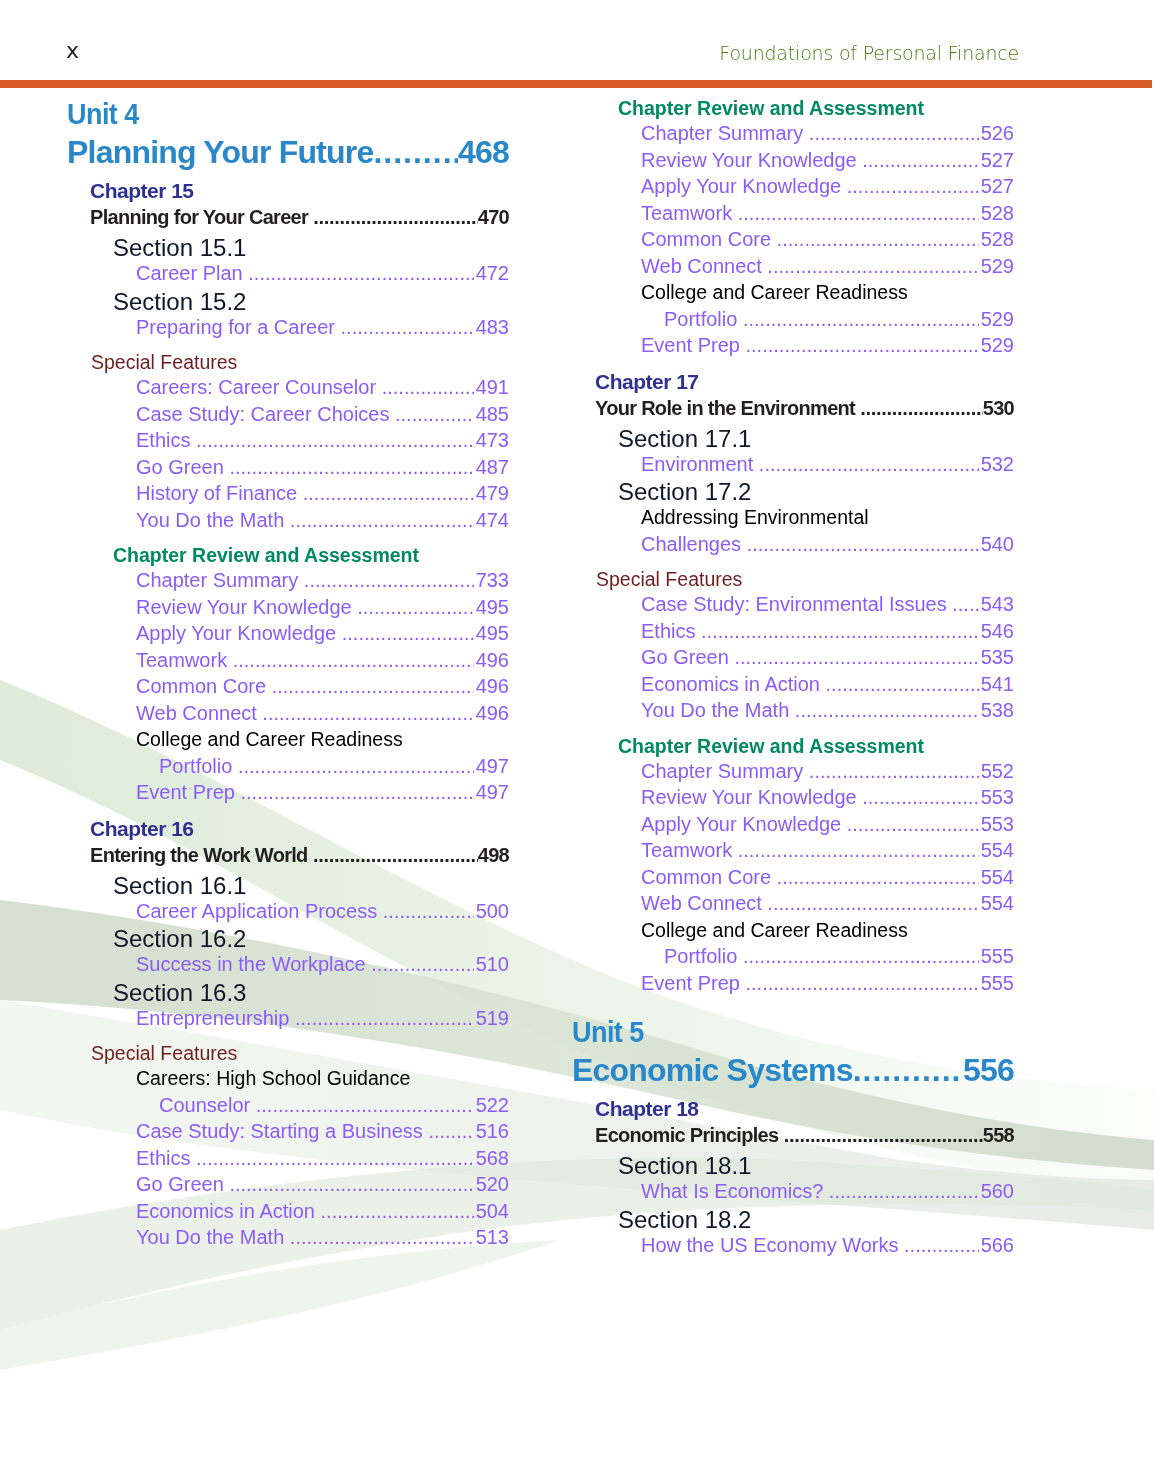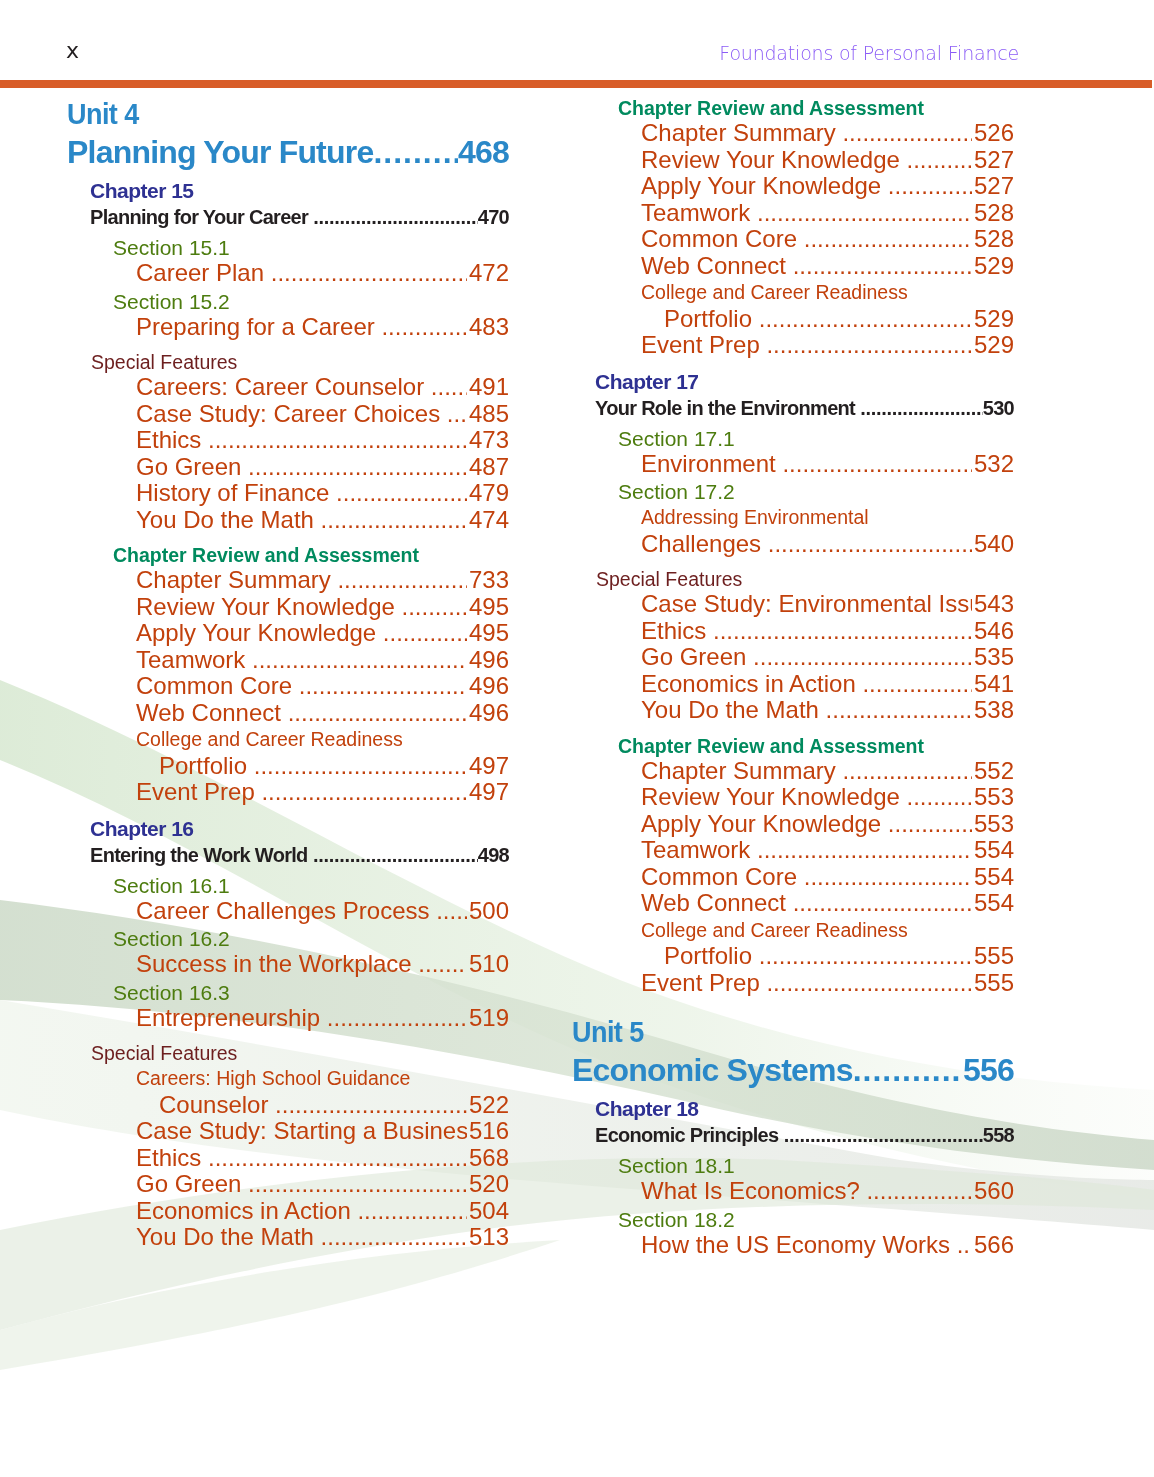--- a/index.html
+++ b/index.html
@@ -3,47 +3,47 @@
 <meta charset="utf-8">
 <style>
   * { margin: 0; padding: 0; box-sizing: border-box; }
   html, body { width: 1154px; height: 1477px; background: #ffffff; overflow: hidden; }
   body { position: relative; font-family: "Liberation Sans", sans-serif; color: #231f20; }
 
   .bg-swoosh { position: absolute; left: 0; top: 0; width: 1154px; height: 1477px; z-index: 0; pointer-events: none; }
 
   .page-header { position: absolute; left: 0; top: 0; width: 1154px; height: 92px; z-index: 2; }
   .page-num { position: absolute; left: 66px; top: 38px; font-size: 22px; color: #231f20; font-family: "DejaVu Sans", sans-serif; }
-  .book-title { position: absolute; right: 135px; top: 42px; font-size: 19px; color: #8b5cf6; font-family: "DejaVu Sans", sans-serif; font-weight: 300; letter-spacing: -0.2px; text-align: right; }
+  .book-title { position: absolute; right: 135px; top: 42px; font-size: 19px; color: #4d7c0f; font-family: "DejaVu Sans", sans-serif; font-weight: 300; letter-spacing: -0.2px; text-align: right; }
   .rule { position: absolute; left: 0; top: 80px; width: 1152px; height: 8px; background: #d85d28; }
 
   .col { position: absolute; z-index: 2; width: 442px; }
   .col-left { left: 67px; top: 96px; }
   .col-right { left: 572px; top: 96px; }
 
   .unit-label { font-size: 30px; font-weight: bold; color: #2a88c8; line-height: 36px; letter-spacing: -0.6px; transform: scaleX(0.9); transform-origin: left; }
   .unit-title { display: flex; font-size: 32px; font-weight: bold; color: #2a88c8; line-height: 40px; letter-spacing: -0.8px; }
   .unit-title .lead { flex: 1; overflow: hidden; white-space: nowrap; }
   .unit-title .lead::after { content: "...................................................................................."; letter-spacing: 1px; }
 
   .chapter-label { font-size: 21px; font-weight: bold; color: #2e3192; line-height: 26px; margin-left: 23px; letter-spacing: -0.5px; margin-top: 6px; }
   .chapter-title { display: flex; font-size: 20px; font-weight: bold; color: #231f20; line-height: 26px; margin-left: 23px; letter-spacing: -0.7px; }
 
-  .entry { display: flex; font-size: 24px; line-height: 26.5px; color: #c2410c; }
+  .entry { display: flex; font-size: 20px; line-height: 26.5px; color: #8b5cf6; }
   .entry .lead { flex: 1; overflow: hidden; white-space: nowrap; }
   .entry .lead::after { content: " ................................................................................................................................"; }
   .entry .pg { padding-left: 2px; }
   .entry.l2 { margin-left: 69px; }
   .entry.l2w { margin-left: 92px; }
   .chapter-title .lead { flex: 1; overflow: hidden; white-space: nowrap; }
   .chapter-title .lead::after { content: " ...................................................................................................................."; letter-spacing: -0.3px; }
 
-  .plain-line { font-size: 19.5px; line-height: 26.5px; color: #c2410c; margin-left: 69px; white-space: nowrap; }
-
-  .section-label { font-size: 21px; line-height: 24px; color: #4d7c0f; margin-left: 46px; margin-top: 3px; }
+  .plain-line { font-size: 19.5px; line-height: 26.5px; color: #000000; margin-left: 69px; white-space: nowrap; }
+
+  .section-label { font-size: 24px; line-height: 24px; color: #0f172a; margin-left: 46px; margin-top: 3px; }
   .special-label { font-size: 19.5px; line-height: 24px; color: #6d1f1f; margin-left: 24px; margin-top: 10px; }
   .review-label { font-size: 19.5px; font-weight: bold; line-height: 24px; color: #008a5e; margin-left: 46px; margin-top: 10px; }
 
   .gap-unit { height: 18px; }
 </style>
 </head>
 <body>
 
 <svg class="bg-swoosh" viewBox="0 0 1154 1477" preserveAspectRatio="none">
   <defs>
@@ -160,21 +160,21 @@
       <span class="pg">497</span>
     </div>
 
   <div class="chapter-label" style="margin-top:10px">Chapter 16</div>
   <div class="chapter-title">
     <span class="lead">Entering the Work World</span>
     <span>498</span>
   </div>
   <div class="section-label" style="margin-top:6px">Section 16.1</div>
   <div class="entry l2">
-      <span class="lead">Career Challenges Process</span>
+      <span class="lead">Career Application Process</span>
       <span class="pg">500</span>
     </div>
   <div class="section-label">Section 16.2</div>
   <div class="entry l2">
       <span class="lead">Success in the Workplace</span>
       <span class="pg">510</span>
     </div>
   <div class="section-label">Section 16.3</div>
   <div class="entry l2">
       <span class="lead">Entrepreneurship</span>

